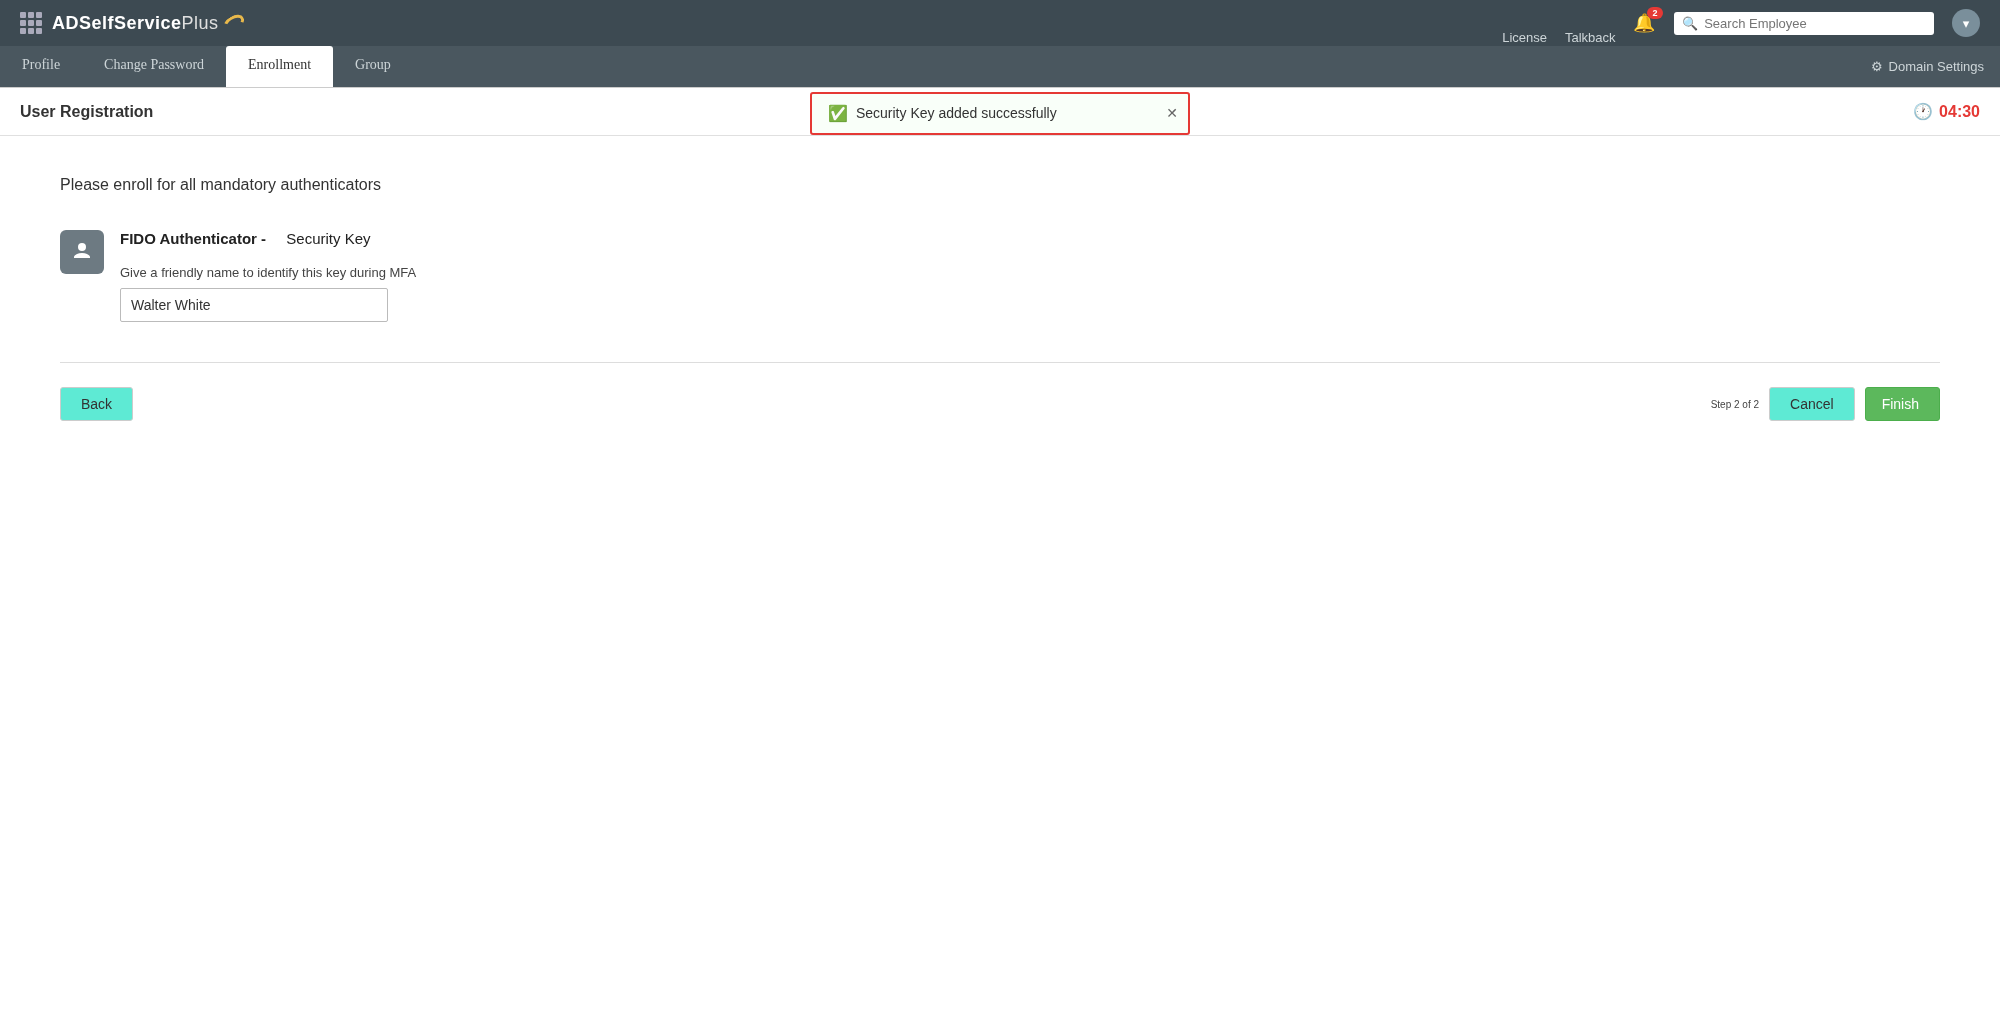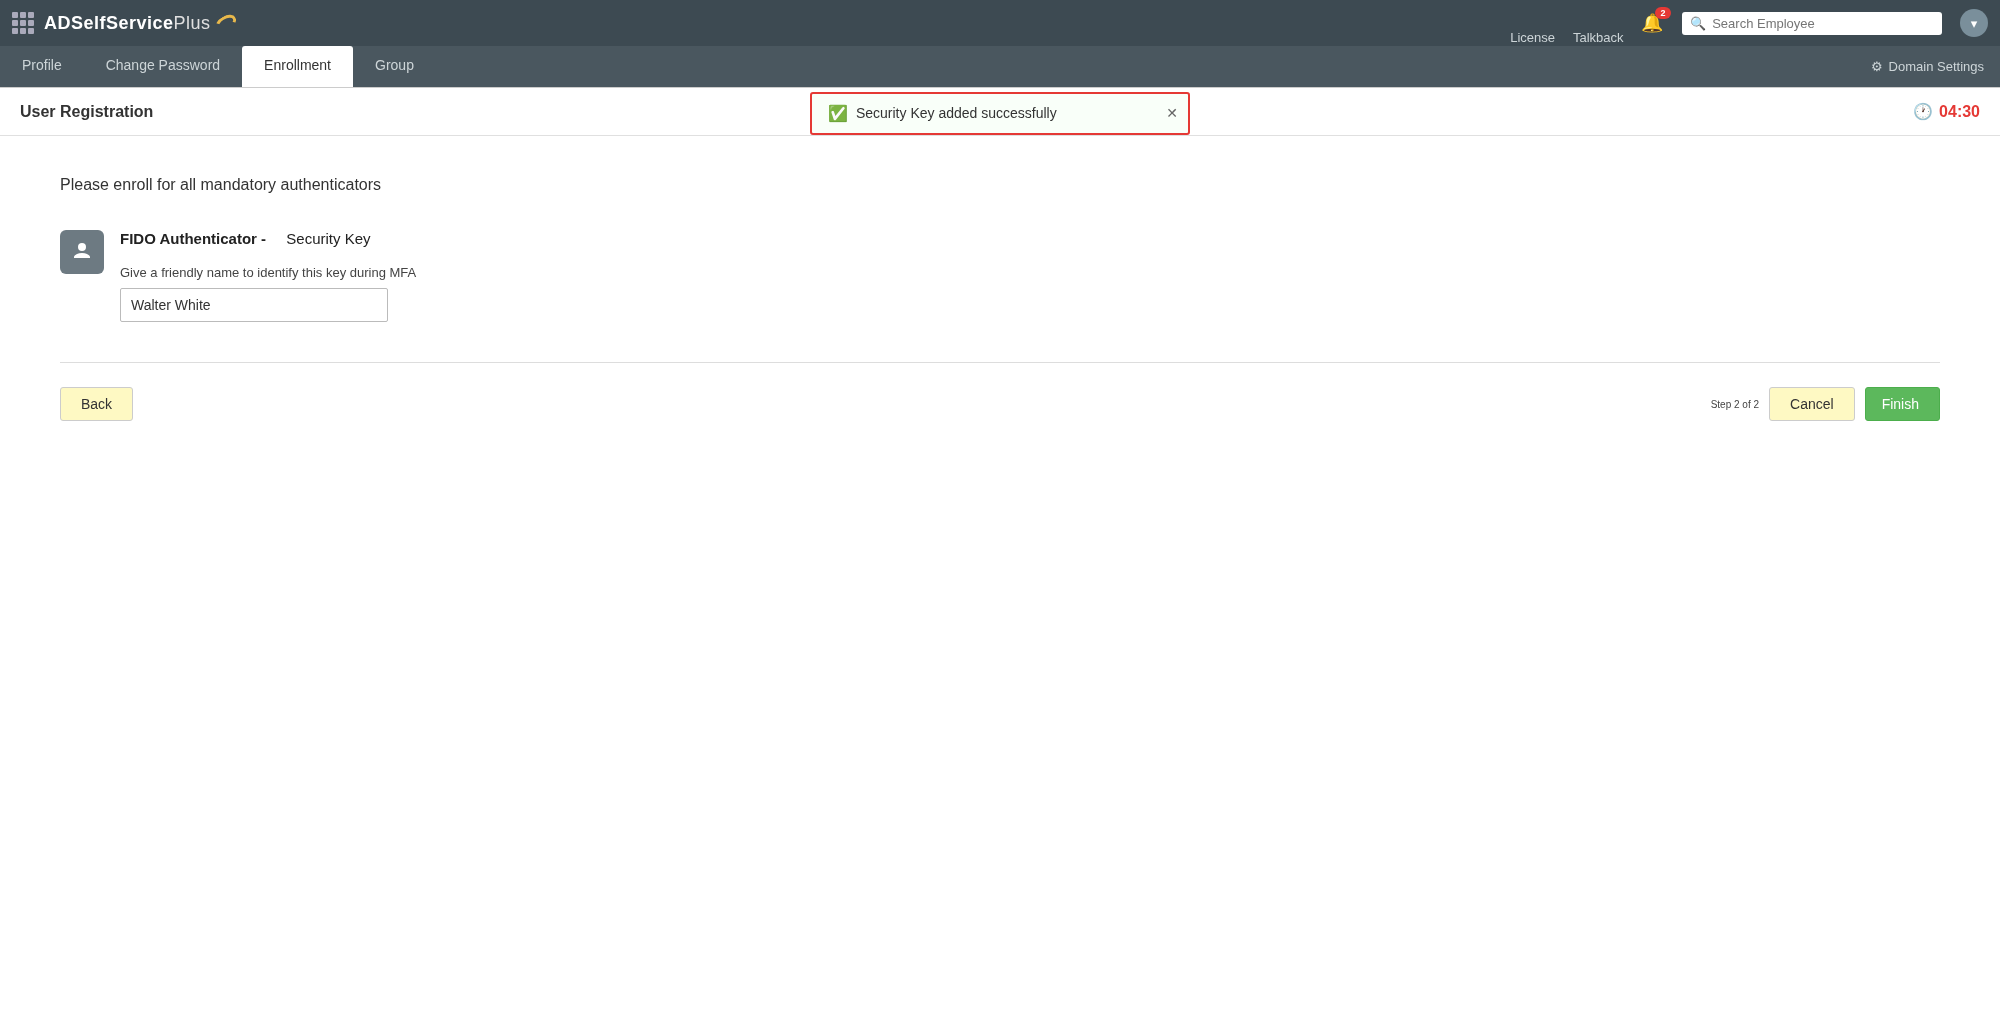--- a/index.html
+++ b/index.html
@@ -4,21 +4,21 @@
   <style>
     * { box-sizing: border-box; margin: 0; padding: 0; }
     body { font-family: Arial, sans-serif; font-size: 14px; background: #f5f5f5; min-height: 1034px; }
 
     
     .top-nav {
       background: #3d4a52;
       height: 46px;
       display: flex;
       align-items: center;
-      padding: 0 12px;
+      padding: 0 20px;
       justify-content: space-between;
     }
     .top-nav-left {
       display: flex;
       align-items: center;
       gap: 10px;
     }
     .grid-icon {
       display: grid;
       grid-template-columns: repeat(3,6px);
@@ -108,20 +108,21 @@
       align-items: flex-end;
       padding: 0 0 0 0;
       height: 42px;
       border-bottom: 1px solid #ccc;
       justify-content: space-between;
     }
     .tab-bar-left {
       display: flex;
       align-items: flex-end;
       height: 100%;
+      font-family: Liberation Serif, serif;
     }
     .tab {
       padding: 10px 22px;
       color: #cdd5d8;
       font-size: 14px;
       cursor: pointer;
       border-bottom: 3px solid transparent;
       height: 100%;
       display: flex;
       align-items: center;
@@ -263,21 +264,21 @@
       display: flex;
       align-items: center;
       justify-content: space-between;
     }
     .btn {
       padding: 8px 20px;
       border-radius: 3px;
       font-size: 14px;
       cursor: pointer;
       border: 1px solid #ccc;
-      background: #fef9c3;
+      background: #5eead4;
       color: #333;
     }
     .btn-primary {
       background: #5cb85c;
       color: #fff;
       border-color: #4cae4c;
       padding-left: 16px;
     }
     .step-info {
       font-size: 10px;

